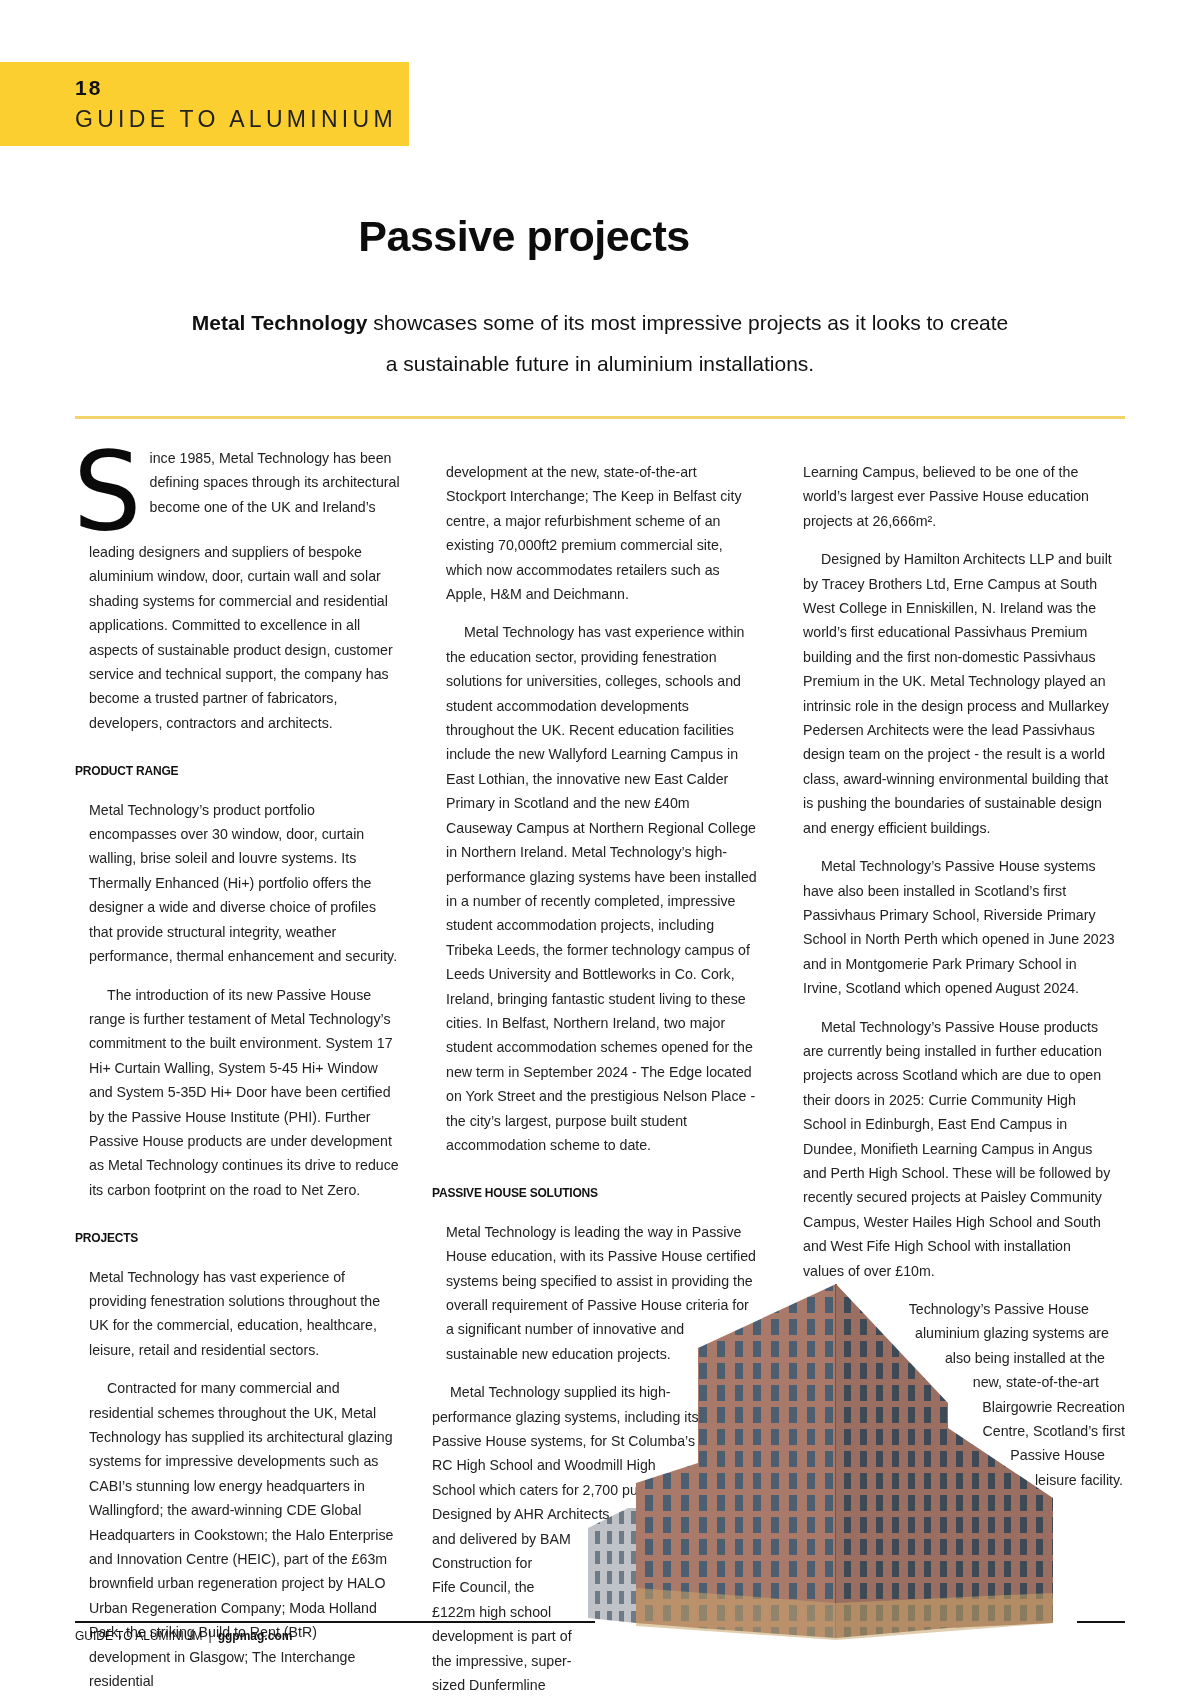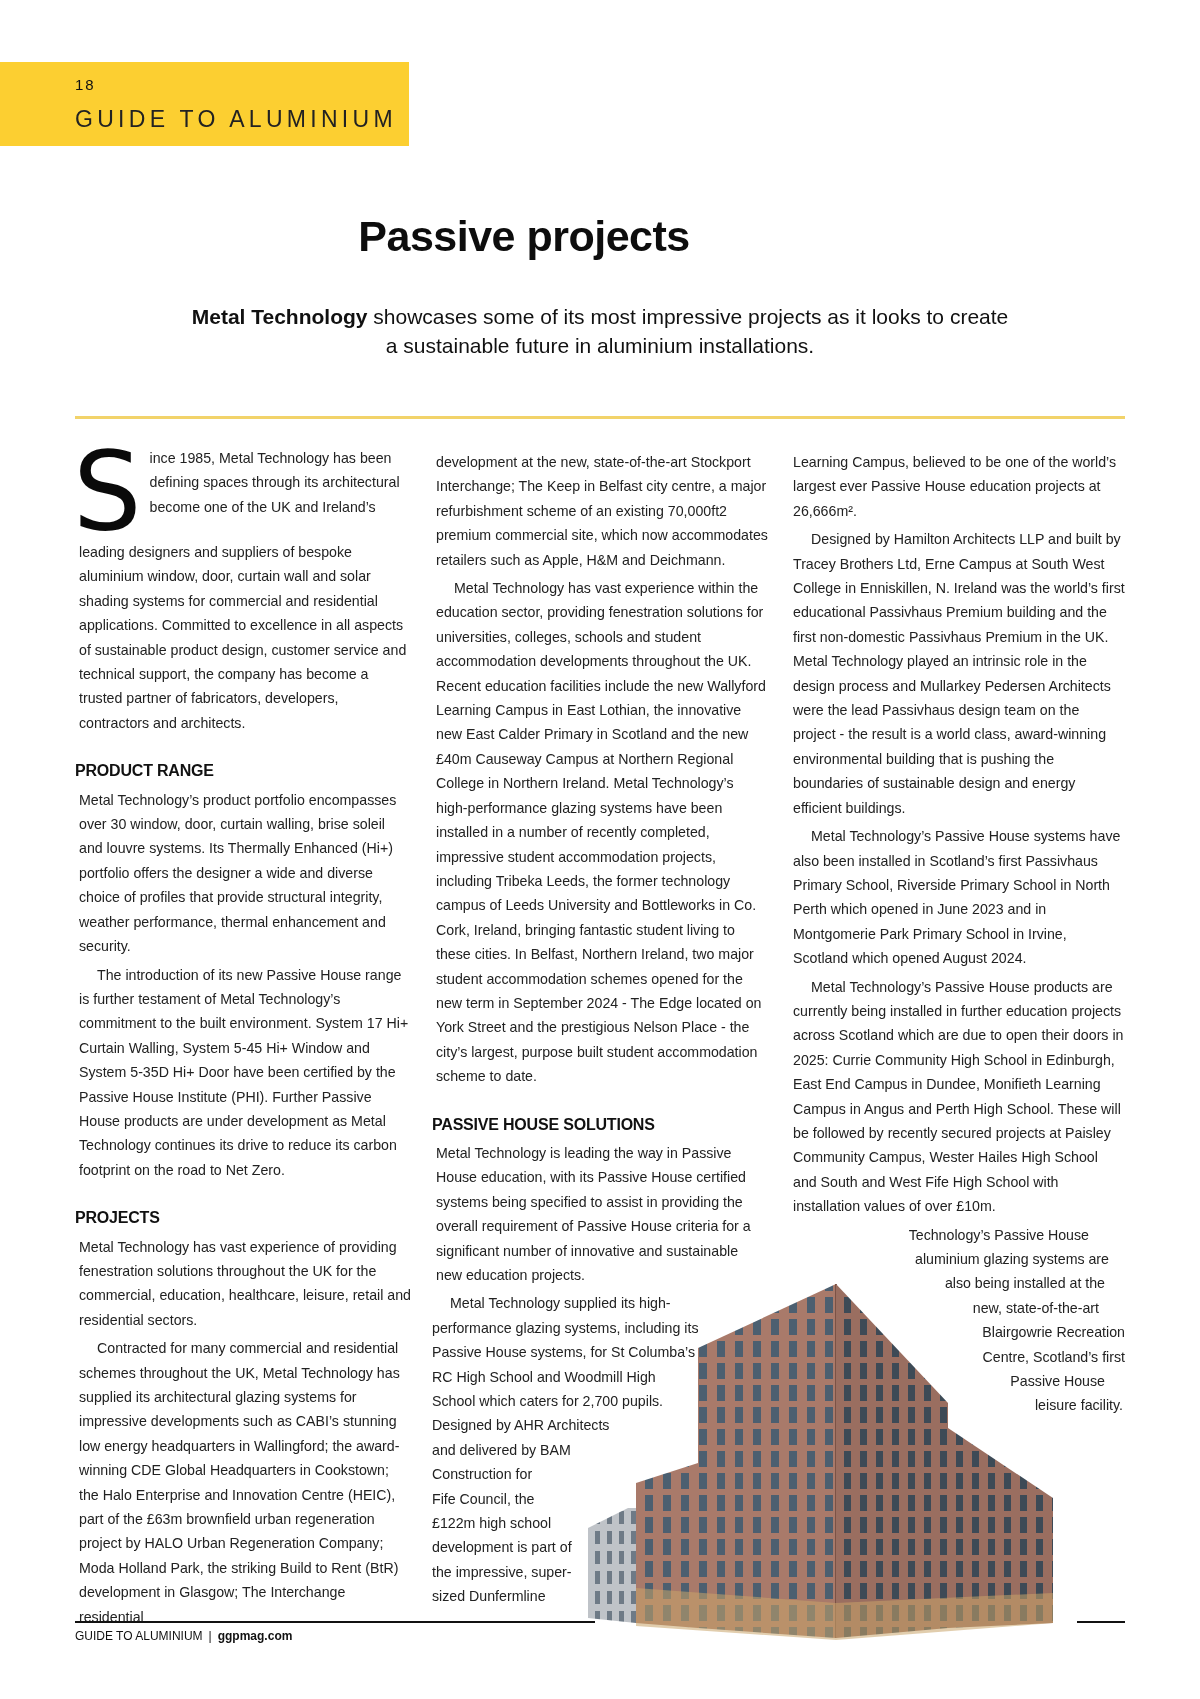--- a/index.html
+++ b/index.html
@@ -5,50 +5,50 @@
     * { margin: 0; padding: 0; box-sizing: border-box; }
     html, body { width: 1200px; height: 1699px; background: #ffffff; overflow: hidden; }
     body { position: relative; font-family: "Liberation Sans", "DejaVu Sans", sans-serif; color: #1a1a1a; }
 
     .header-band {
       position: absolute; left: 0; top: 62px; width: 409px; height: 84px;
       background: #fccf31;
     }
     .page-number {
       position: absolute; left: 75px; top: 76px;
-      font-size: 15px; font-weight: normal; letter-spacing: 2px; color: #111;
+      font-size: 21px; font-weight: bold; letter-spacing: 2px; color: #111;
     }
     .section-title {
       position: absolute; left: 75px; top: 106px;
       font-size: 23px; letter-spacing: 4.3px; color: #222; font-weight: normal;
     }
 
     .headline {
       position: absolute; left: 0; top: 212px; width: 1048px; text-align: center;
       font-size: 43px; font-weight: bold; color: #0d0d0d; letter-spacing: -0.5px;
     }
     .standfirst {
       position: absolute; left: 190px; top: 302px; width: 820px; text-align: center;
-      font-size: 21px; line-height: 29px; color: #111;
+      font-size: 21px; line-height: 41px; color: #111;
     }
     .standfirst b { font-weight: bold; }
 
     .divider {
       position: absolute; left: 75px; top: 416px; width: 1050px; height: 3px;
       background: #f2d36a;
     }
 
     .col {
       position: absolute; top: 446px;
       font-size: 14.2px; line-height: 24.4px; color: #222;
     }
-    .col p { margin: 4px; }
+    .col p { margin: 14px; }
     .col p.indent { text-indent: 18px; }
     .col h3 {
-      font-size: 16px; font-weight: bold; color: #111; margin-top: 24px; line-height: 24.4px;
+      font-size: 12px; font-weight: bold; color: #111; margin-top: 24px; line-height: 24.4px;
       letter-spacing: -0.2px;
     }
     .col1 { left: 75px; width: 340px; }
     .col2 { left: 432px; width: 340px; }
     .col3 { left: 789px; width: 340px; }
 
     .drop-cap {
       float: left; font-size: 108px; line-height: 88px; height: 92px;
       margin: 2px 8px 0 -2px; font-weight: normal; color: #0a0a0a;
       font-family: "DejaVu Sans", sans-serif;

